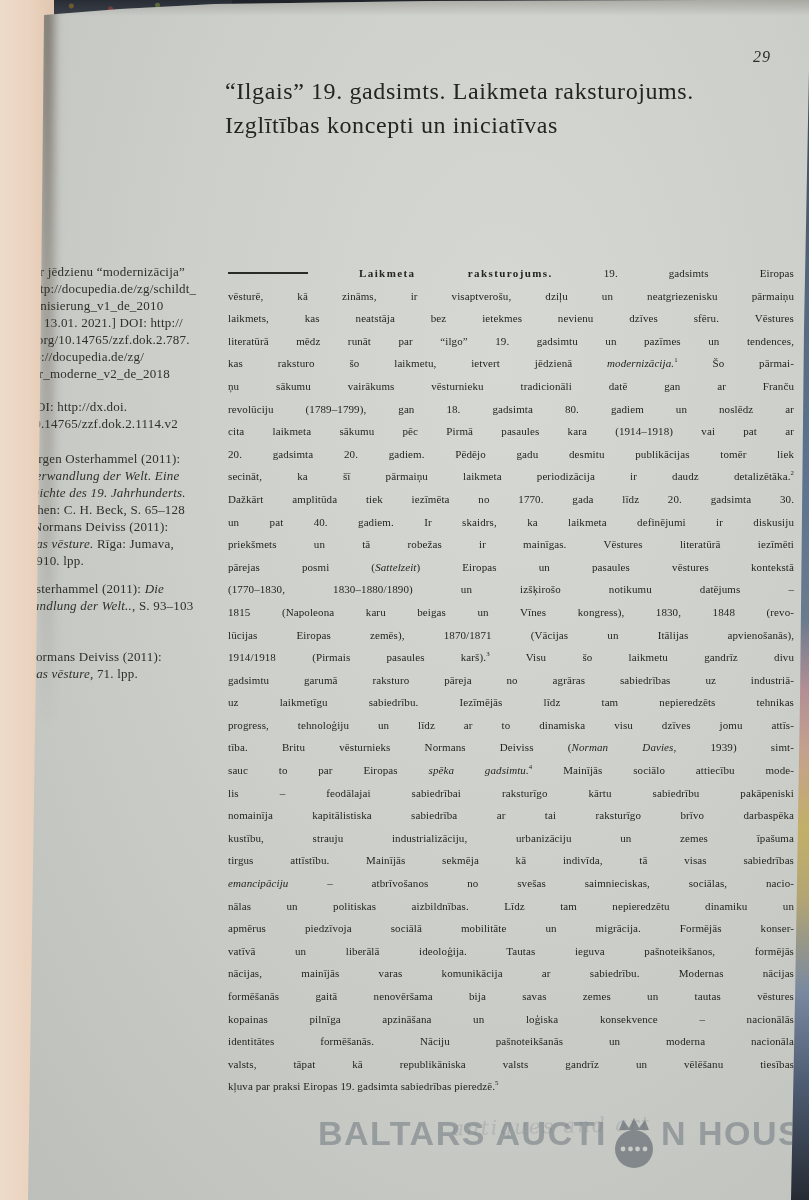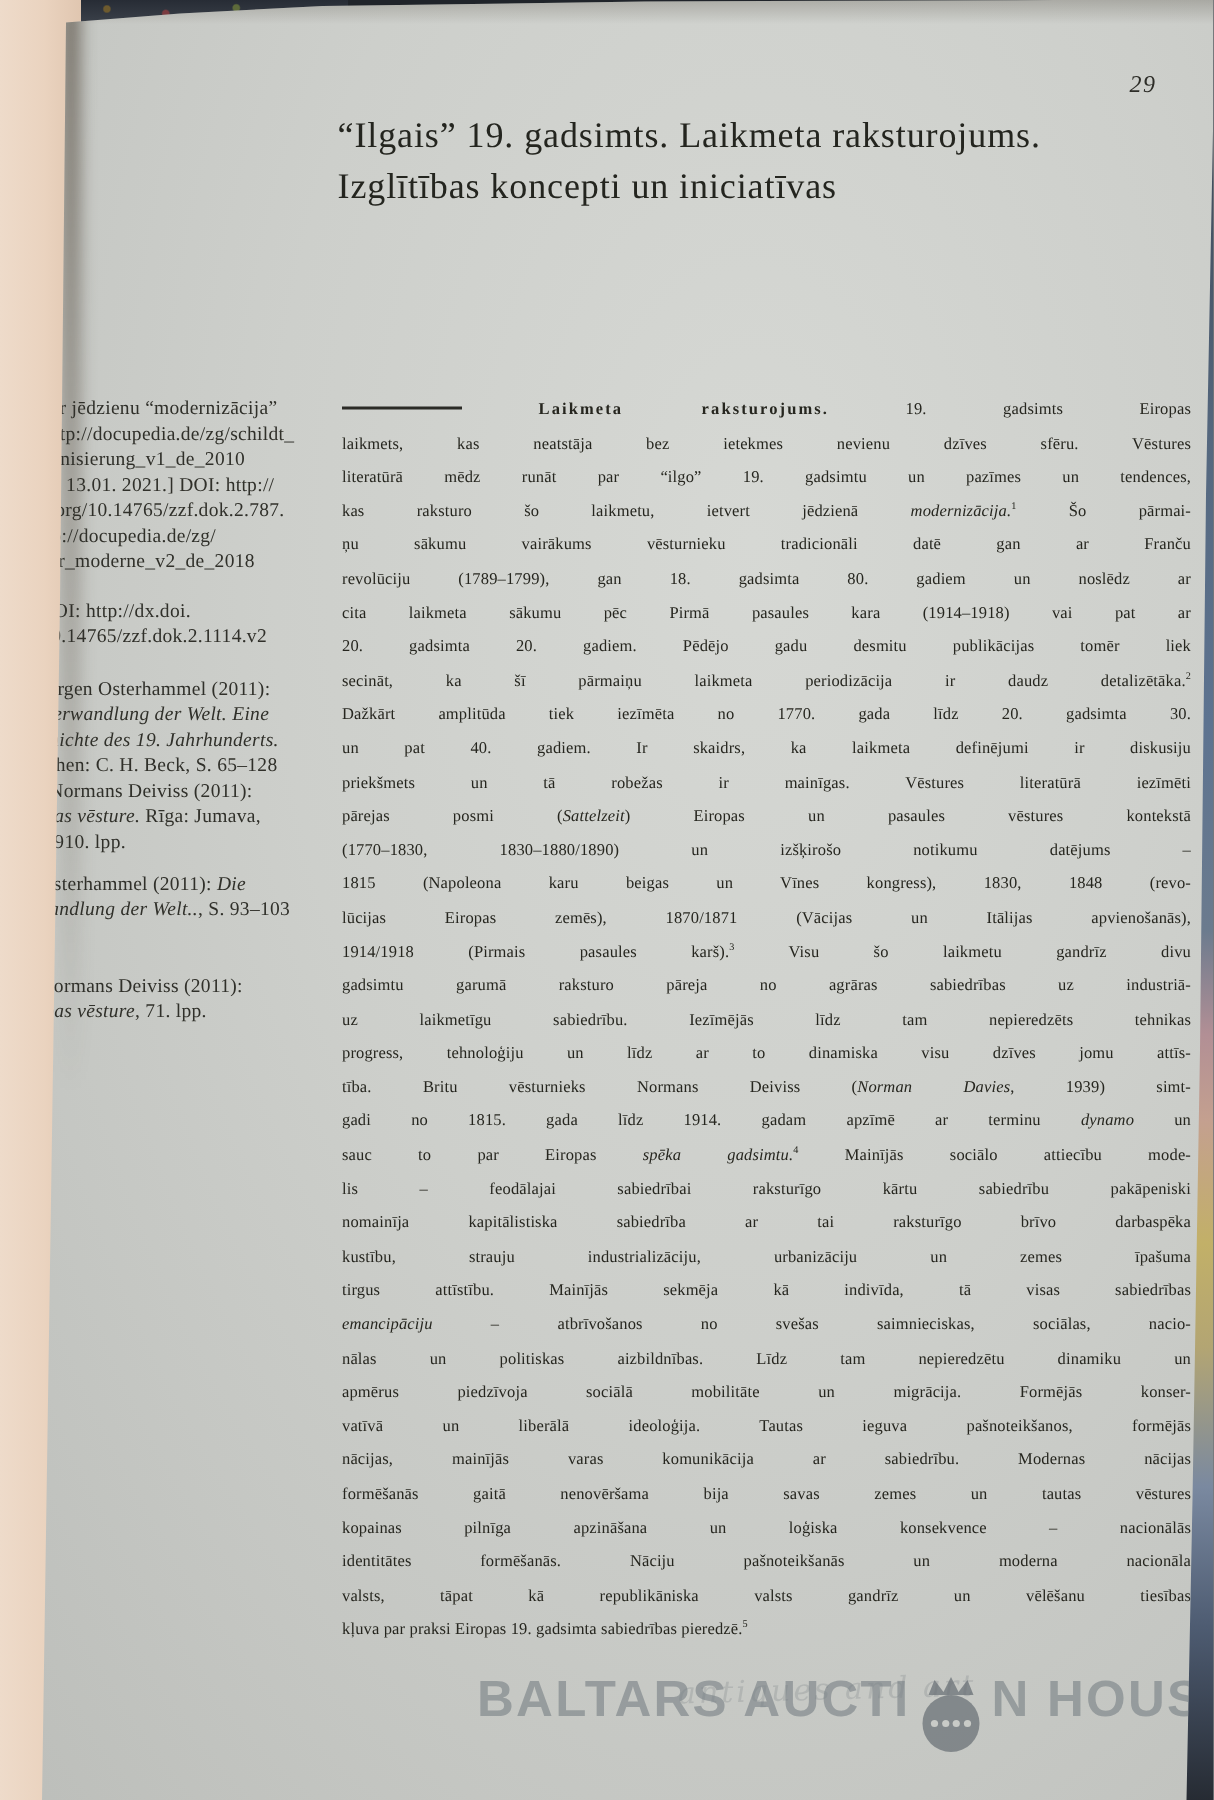--- a/index.html
+++ b/index.html
@@ -142,41 +142,41 @@
           <div class="note-line">u. c.</div>
         </div>
         <div class="margin-note mn-4">
           <div class="note-line">– 5 Normans Deiviss (2011):</div>
           <div class="note-line"><i>Eiropas vēsture</i>, 71. lpp.</div>
         </div>
       </div>
 
     <div class="body-text">
         <div class="body-line"><span class="lead-rule"></span> <b>Laikmeta raksturojums.</b> 19. gadsimts Eiropas</div>
+        <div class="body-line">vēsturē, kā zināms, ir visaptverošu, dziļu un neatgriezenisku pārmaiņu</div>
         <div class="body-line">laikmets, kas neatstāja bez ietekmes nevienu dzīves sfēru. Vēstures</div>
         <div class="body-line">literatūrā mēdz runāt par “ilgo” 19. gadsimtu un pazīmes un tendences,</div>
         <div class="body-line">kas raksturo šo laikmetu, ietvert jēdzienā <i>modernizācija.</i><sup>1</sup> Šo pārmai-</div>
         <div class="body-line">ņu sākumu vairākums vēsturnieku tradicionāli datē gan ar Franču</div>
         <div class="body-line">revolūciju (1789–1799), gan 18. gadsimta 80. gadiem un noslēdz ar</div>
         <div class="body-line">cita laikmeta sākumu pēc Pirmā pasaules kara (1914–1918) vai pat ar</div>
         <div class="body-line">20. gadsimta 20. gadiem. Pēdējo gadu desmitu publikācijas tomēr liek</div>
         <div class="body-line">secināt, ka šī pārmaiņu laikmeta periodizācija ir daudz detalizētāka.<sup>2</sup></div>
         <div class="body-line">Dažkārt amplitūda tiek iezīmēta no 1770. gada līdz 20. gadsimta 30.</div>
         <div class="body-line">un pat 40. gadiem. Ir skaidrs, ka laikmeta definējumi ir diskusiju</div>
         <div class="body-line">priekšmets un tā robežas ir mainīgas. Vēstures literatūrā iezīmēti</div>
         <div class="body-line">pārejas posmi (<i>Sattelzeit</i>) Eiropas un pasaules vēstures kontekstā</div>
         <div class="body-line">(1770–1830, 1830–1880/1890) un izšķirošo notikumu datējums –</div>
         <div class="body-line">1815 (Napoleona karu beigas un Vīnes kongress), 1830, 1848 (revo-</div>
         <div class="body-line">lūcijas Eiropas zemēs), 1870/1871 (Vācijas un Itālijas apvienošanās),</div>
         <div class="body-line">1914/1918 (Pirmais pasaules karš).<sup>3</sup> Visu šo laikmetu gandrīz divu</div>
         <div class="body-line">gadsimtu garumā raksturo pāreja no agrāras sabiedrības uz industriā-</div>
         <div class="body-line">uz laikmetīgu sabiedrību. Iezīmējās līdz tam nepieredzēts tehnikas</div>
         <div class="body-line">progress, tehnoloģiju un līdz ar to dinamiska visu dzīves jomu attīs-</div>
         <div class="body-line">tība. Britu vēsturnieks Normans Deiviss (<i>Norman Davies</i>, 1939) simt-</div>
-        <div class="body-line">gadi no 1815. gada līdz 1914. gadam apzīmē ar terminu <i>dynamo</i> un</div>
         <div class="body-line">sauc to par Eiropas <i>spēka gadsimtu.</i><sup>4</sup> Mainījās sociālo attiecību mode-</div>
         <div class="body-line">lis – feodālajai sabiedrībai raksturīgo kārtu sabiedrību pakāpeniski</div>
         <div class="body-line">nomainīja kapitālistiska sabiedrība ar tai raksturīgo brīvo darbaspēka</div>
         <div class="body-line">kustību, strauju industrializāciju, urbanizāciju un zemes īpašuma</div>
         <div class="body-line">tirgus attīstību. Mainījās sekmēja kā indivīda, tā visas sabiedrības</div>
         <div class="body-line"><i>emancipāciju</i> – atbrīvošanos no svešas saimnieciskas, sociālas, nacio-</div>
         <div class="body-line">nālas un politiskas aizbildnības. Līdz tam nepieredzētu dinamiku un</div>
         <div class="body-line">apmērus piedzīvoja sociālā mobilitāte un migrācija. Formējās konser-</div>
         <div class="body-line">vatīvā un liberālā ideoloģija. Tautas ieguva pašnoteikšanos, formējās</div>
         <div class="body-line">nācijas, mainījās varas komunikācija ar sabiedrību. Modernas nācijas</div>

